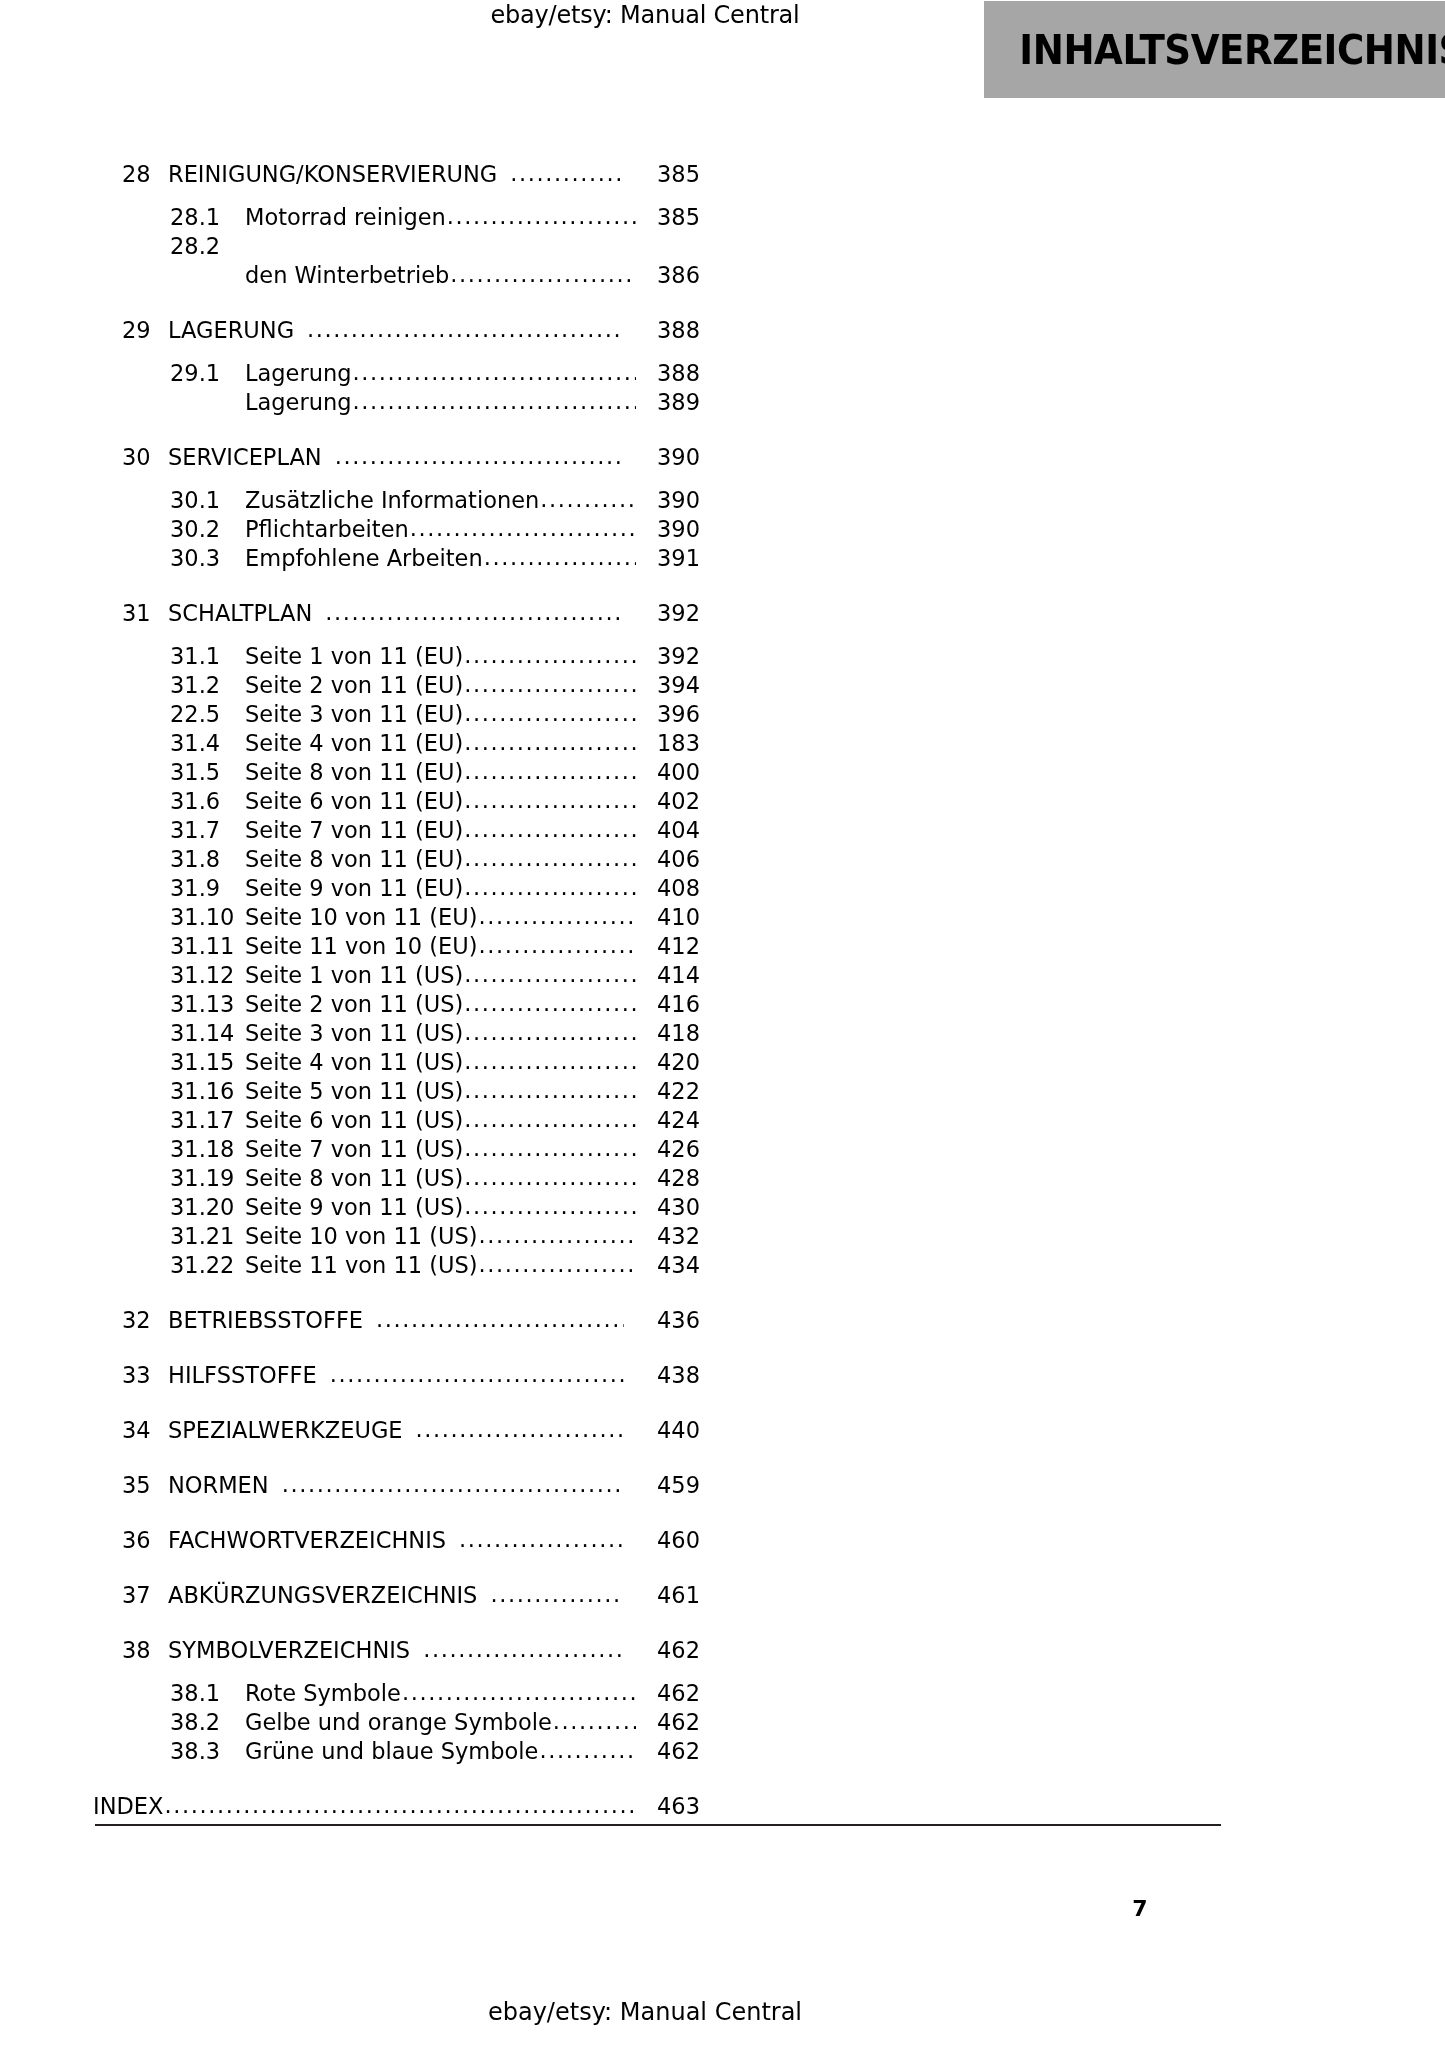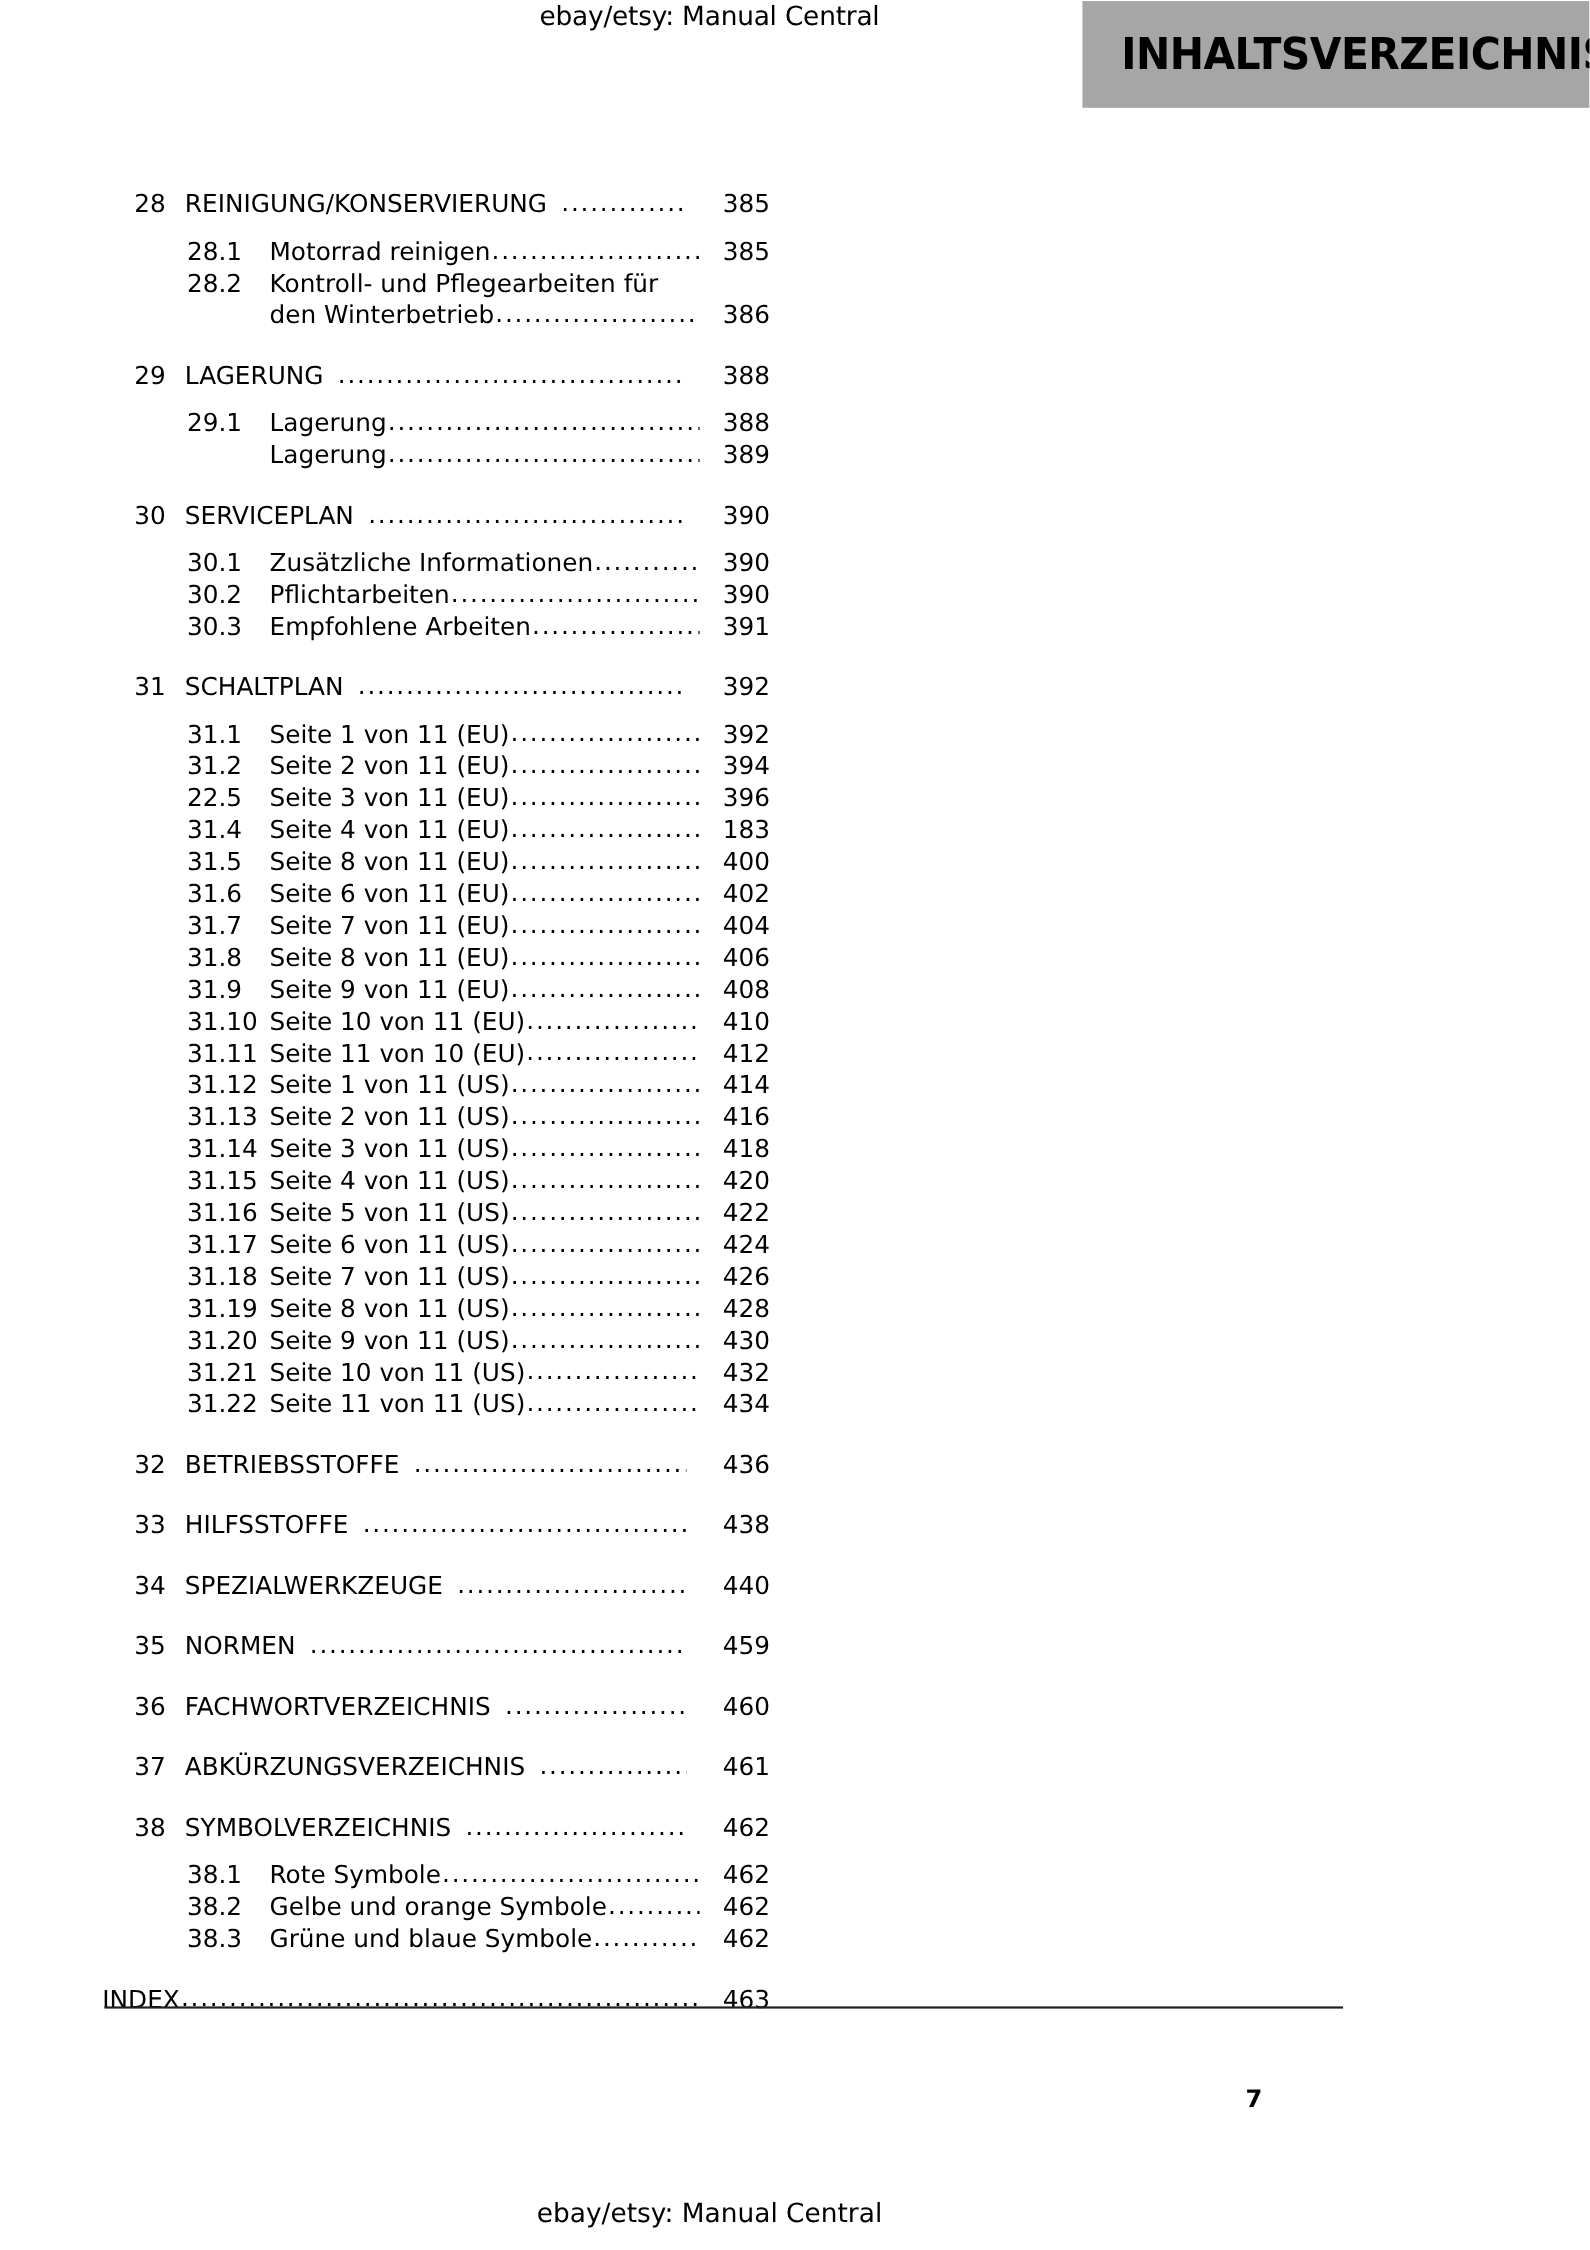--- a/index.html
+++ b/index.html
@@ -56,21 +56,20 @@
     transform-origin: left center;
     white-space: nowrap;
   }
 
   
   .toc {
     position: absolute;
     left: 0;
     top: 160px;
     width: 700px;
-    margin-top: 12px;
   }
   .row {
     display: flex;
     align-items: baseline;
     font-size: 22.5px;
     line-height: 29px;
     white-space: nowrap;
   }
   .row.lvl1 { margin-top: 0; }
   .row.lvl1 .num {
@@ -196,25 +195,20 @@
     <div class="row lvl2">
       <span class="num">28.1</span>
       <span class="title-wrap">
         <span class="label">Motorrad reinigen</span>
         <span class="leader">..........................................................................................................</span>
         <span class="page">385</span>
       </span>
     </div>
     <div class="row lvl2">
       <span class="num">28.2</span>
-      <span class="title-wrap">
-        <span class="label">Kontroll- und Pflegearbeiten für</span>
-        <span class="leader hidden">..........................................................................................................</span>
-        <span class="page blank"></span>
-      </span>
     </div>
     <div class="row cont">
       <span class="num"></span>
       <span class="title-wrap">
         <span class="label">den Winterbetrieb</span>
         <span class="leader">..........................................................................................................</span>
         <span class="page">386</span>
       </span>
     </div>
     <div class="gap-lg"></div>

